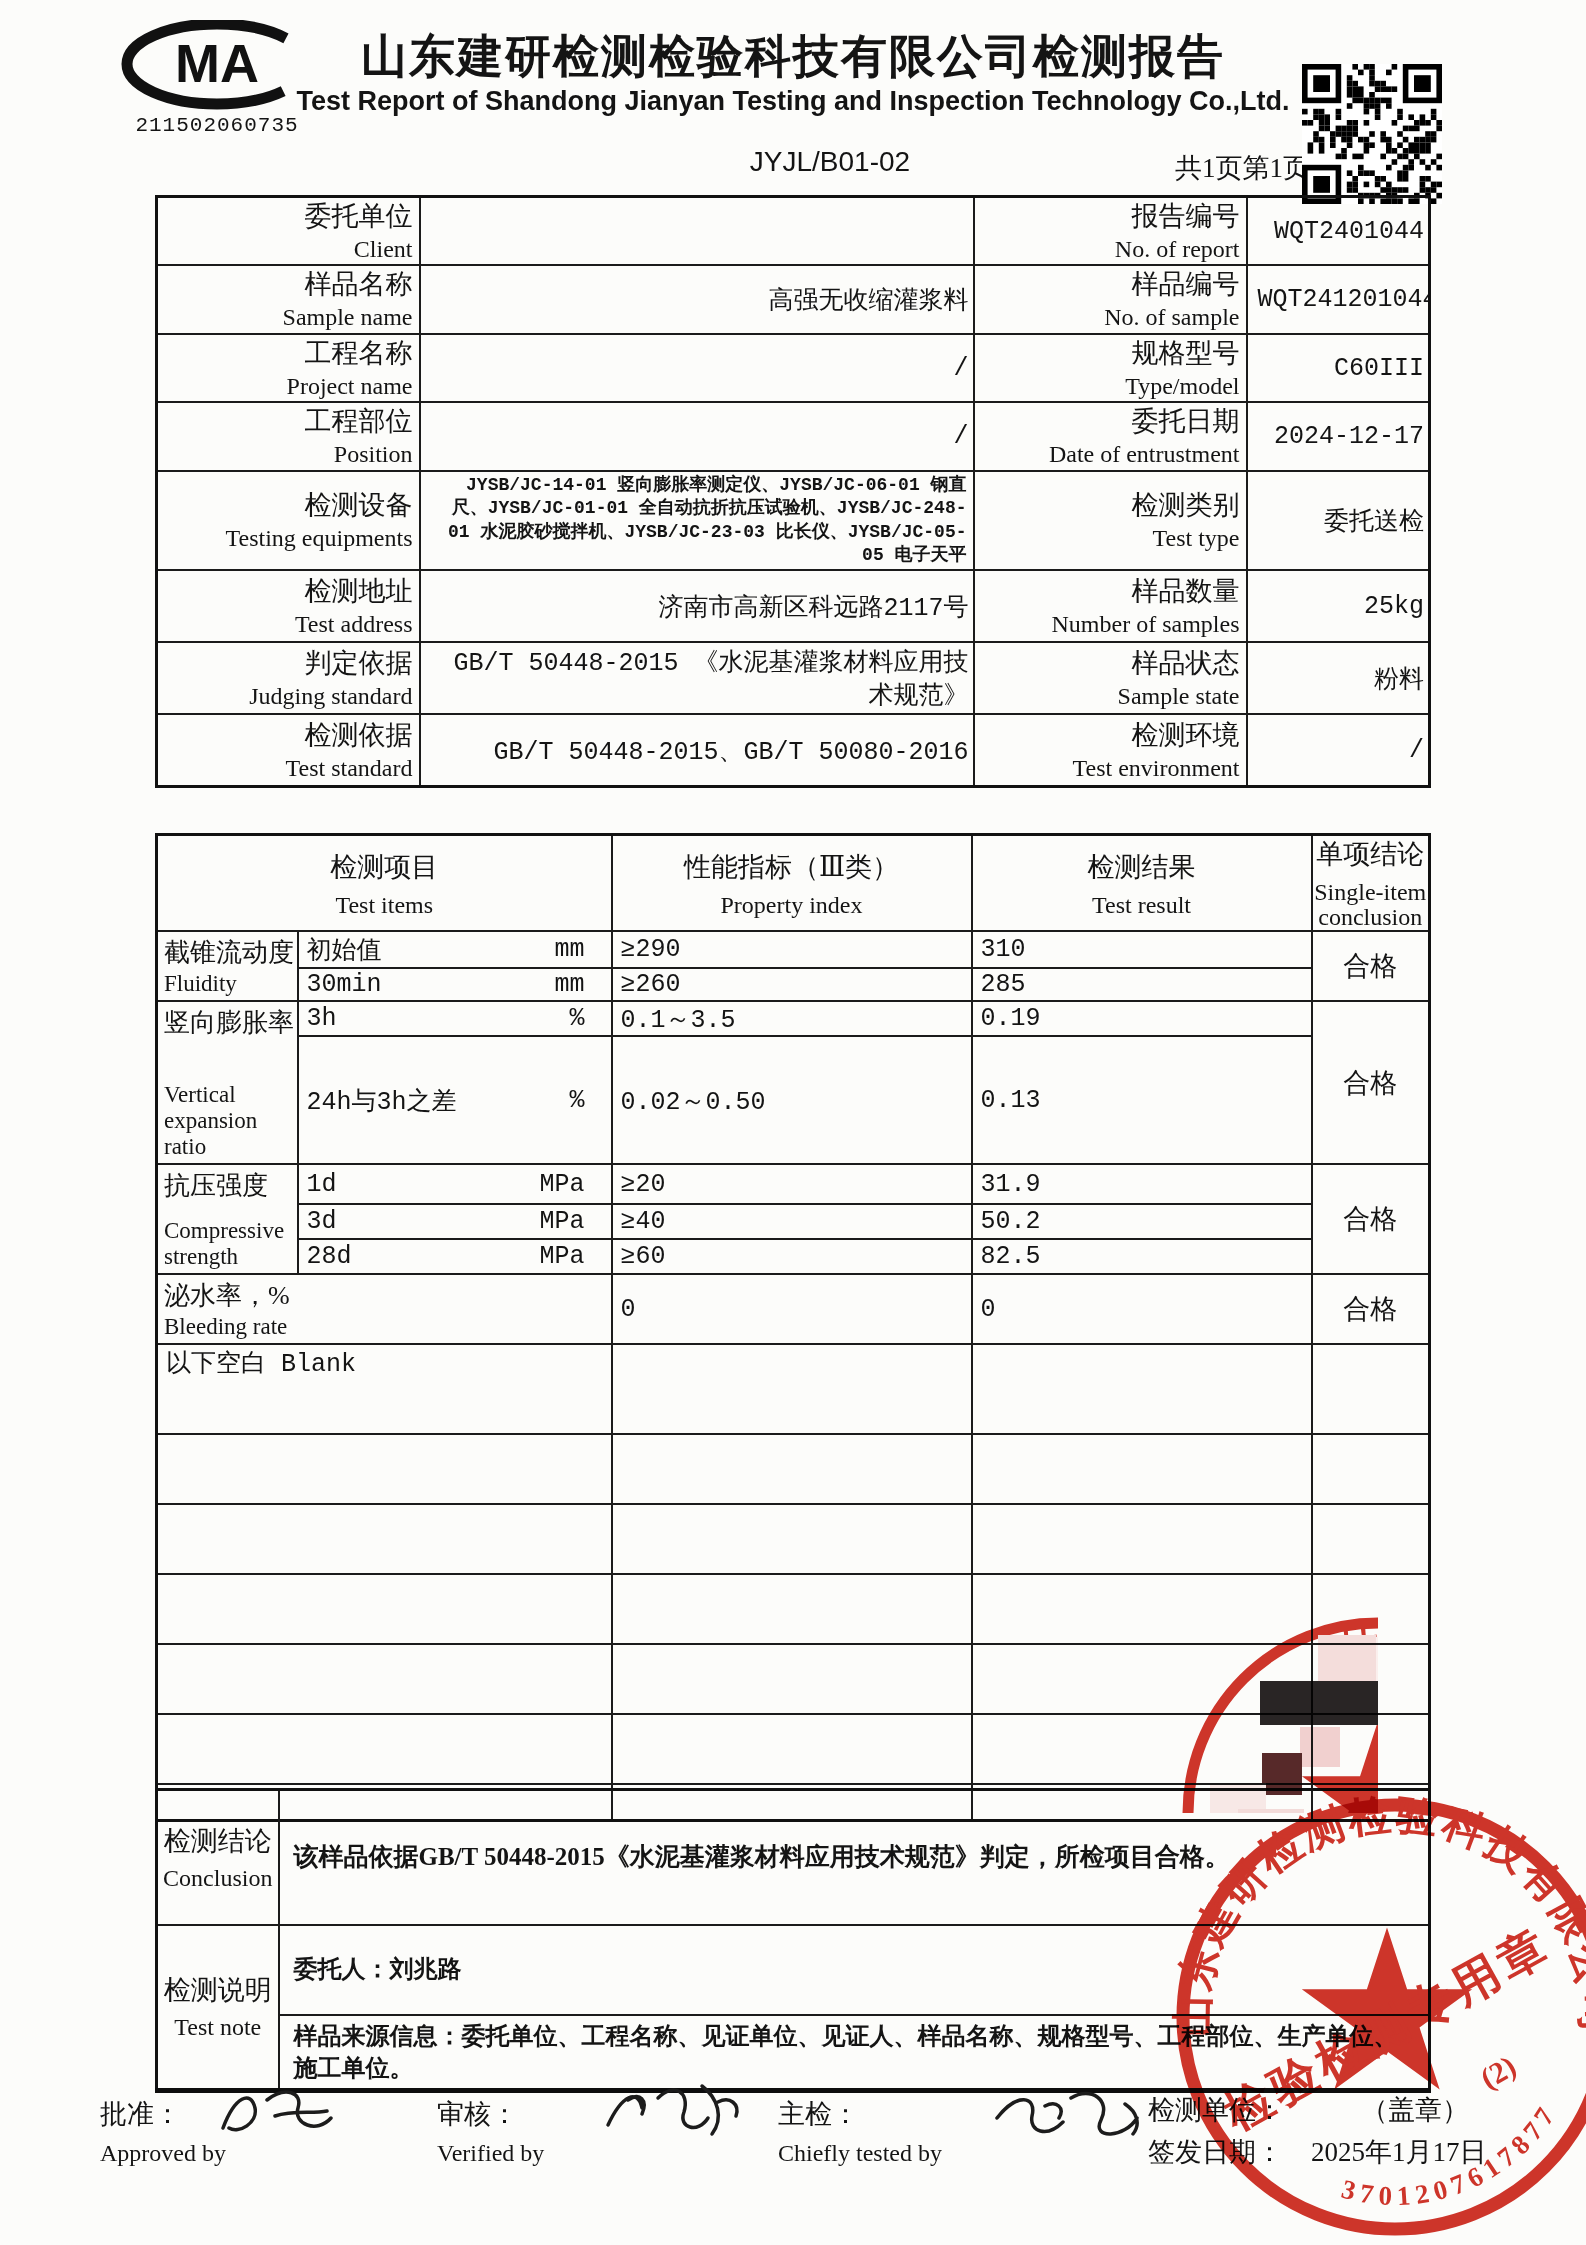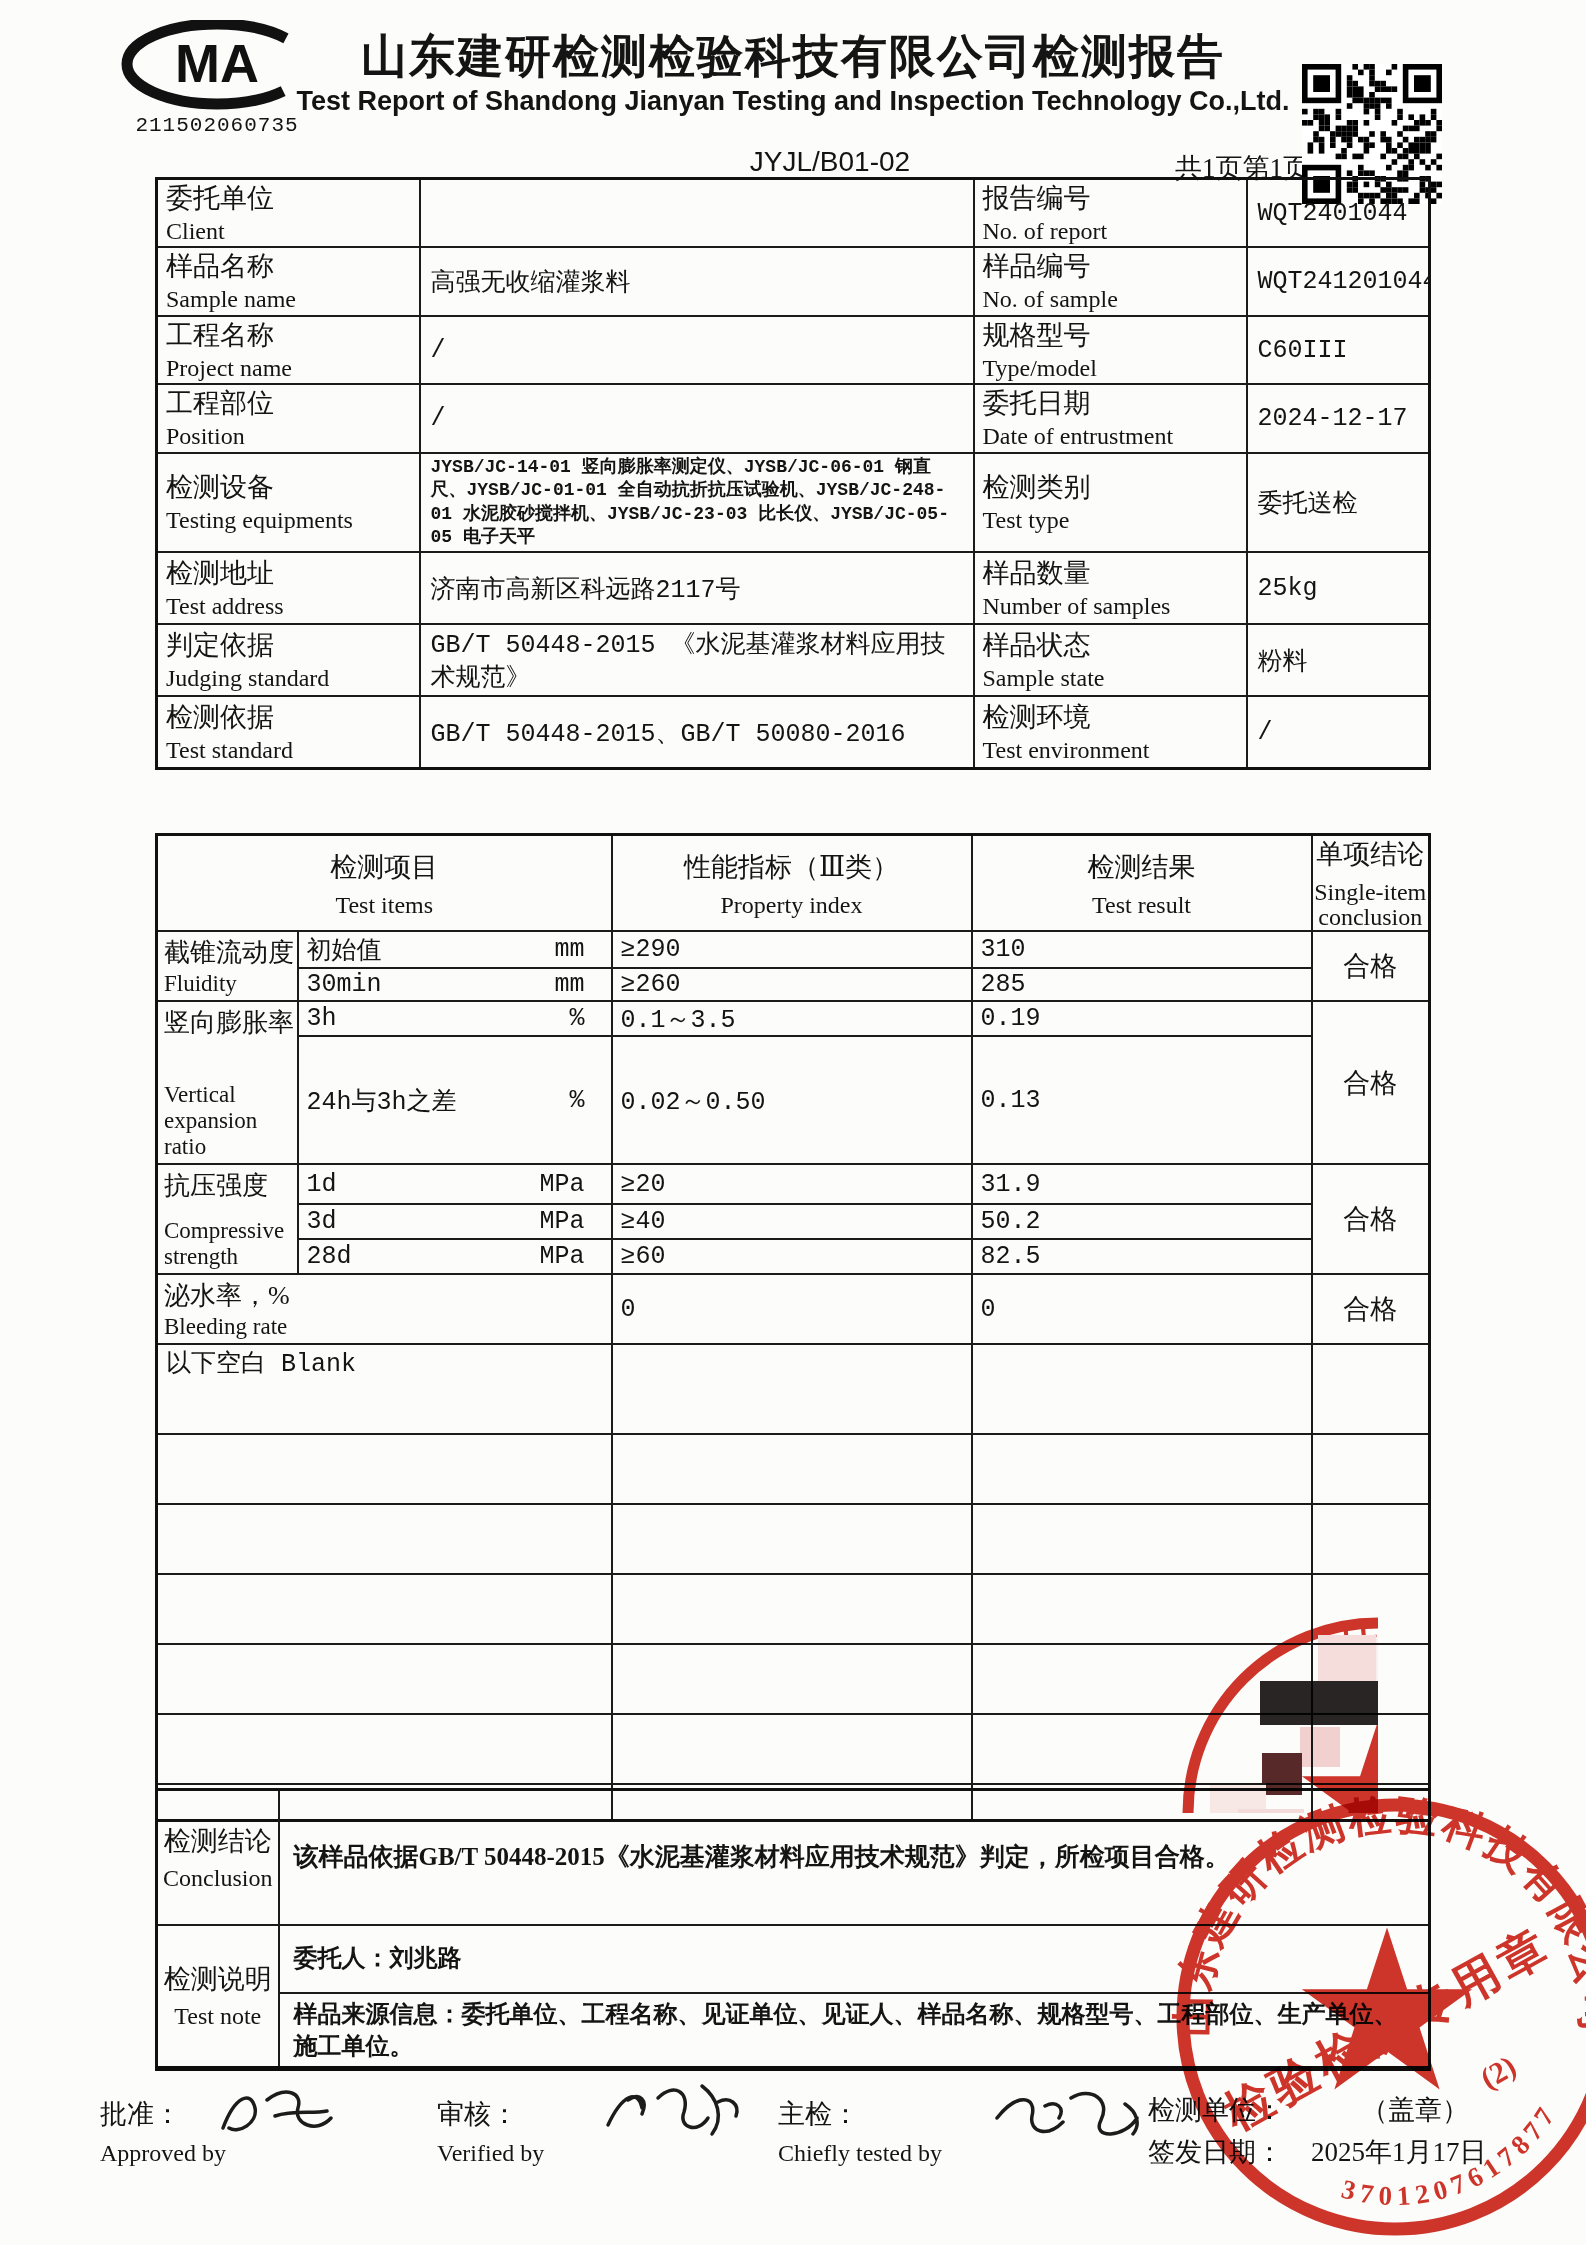--- a/index.html
+++ b/index.html
@@ -13,21 +13,21 @@
   .form-code{left:700px;top:146px;width:260px;text-align:center;font-size:28px;
              font-family:"Liberation Sans","DejaVu Sans",sans-serif;}
   .page-info{left:1175px;top:150px;font-size:27px;font-weight:normal;}
   .cma{left:112px;top:20px;width:210px;text-align:center;}
   .cma-num{font-size:21px;letter-spacing:1px;font-family:"Liberation Mono","DejaVu Sans Mono",monospace;margin-top:-2px;}
   #qr{left:1302px;top:64px;position:absolute;}
   
   table.t{border-collapse:collapse;table-layout:fixed;position:absolute;left:155px;width:1273px;
           background:transparent;}
   table.t td{border:2px solid #1b1b1b;padding:0;vertical-align:middle;overflow:hidden;}
-  table.info{top:177px;}
+  table.info{top:195px;text-align:right;}
   table.results{top:833px;}
   table.concl{top:1788px;}
   table.t{border:3px solid #111;}
   table.concl{border-bottom:5px solid #0d0d0d;padding-left:48px;}
   .lbl{padding:3px 6px 2px 8px !important;}
   .lbl .cn{font-size:27px;line-height:1.15;}
   .lbl .en{font-size:24px;line-height:1.1;margin-top:4px;}
   td.val{font-size:25px;padding:2px 4px 2px 10px !important;
          font-family:"Liberation Mono","DejaVu Sans Mono",monospace;}
   td.val.small{font-size:18px;line-height:1.3;font-weight:600;padding-right:6px !important;}
@@ -562,21 +562,21 @@
       <col style="width:1151px">
     </colgroup>
   <tbody>
       <tr style="height:135px">
     <td class="lbl2">
           <div class="cn">检测结论</div>
           <div class="en">Conclusion</div>
         </td>
     <td class="ctext">该样品依据GB/T 50448-2015《水泥基灌浆材料应用技术规范》判定，所检项目合格。</td>
   </tr>
-  <tr style="height:68px">
+  <tr style="height:90px">
     <td class="lbl2" rowspan="2">
           <div class="cn">检测说明</div>
           <div class="en">Test note</div>
         </td>
     <td class="ntext" style="vertical-align:middle">委托人：刘兆路</td>
   </tr>
   <tr style="height:75px">
     <td class="ntext">样品来源信息：委托单位、工程名称、见证单位、见证人、样品名称、规格型号、工程部位、生产单位、施工单位。</td>
   </tr>
 </tbody>

